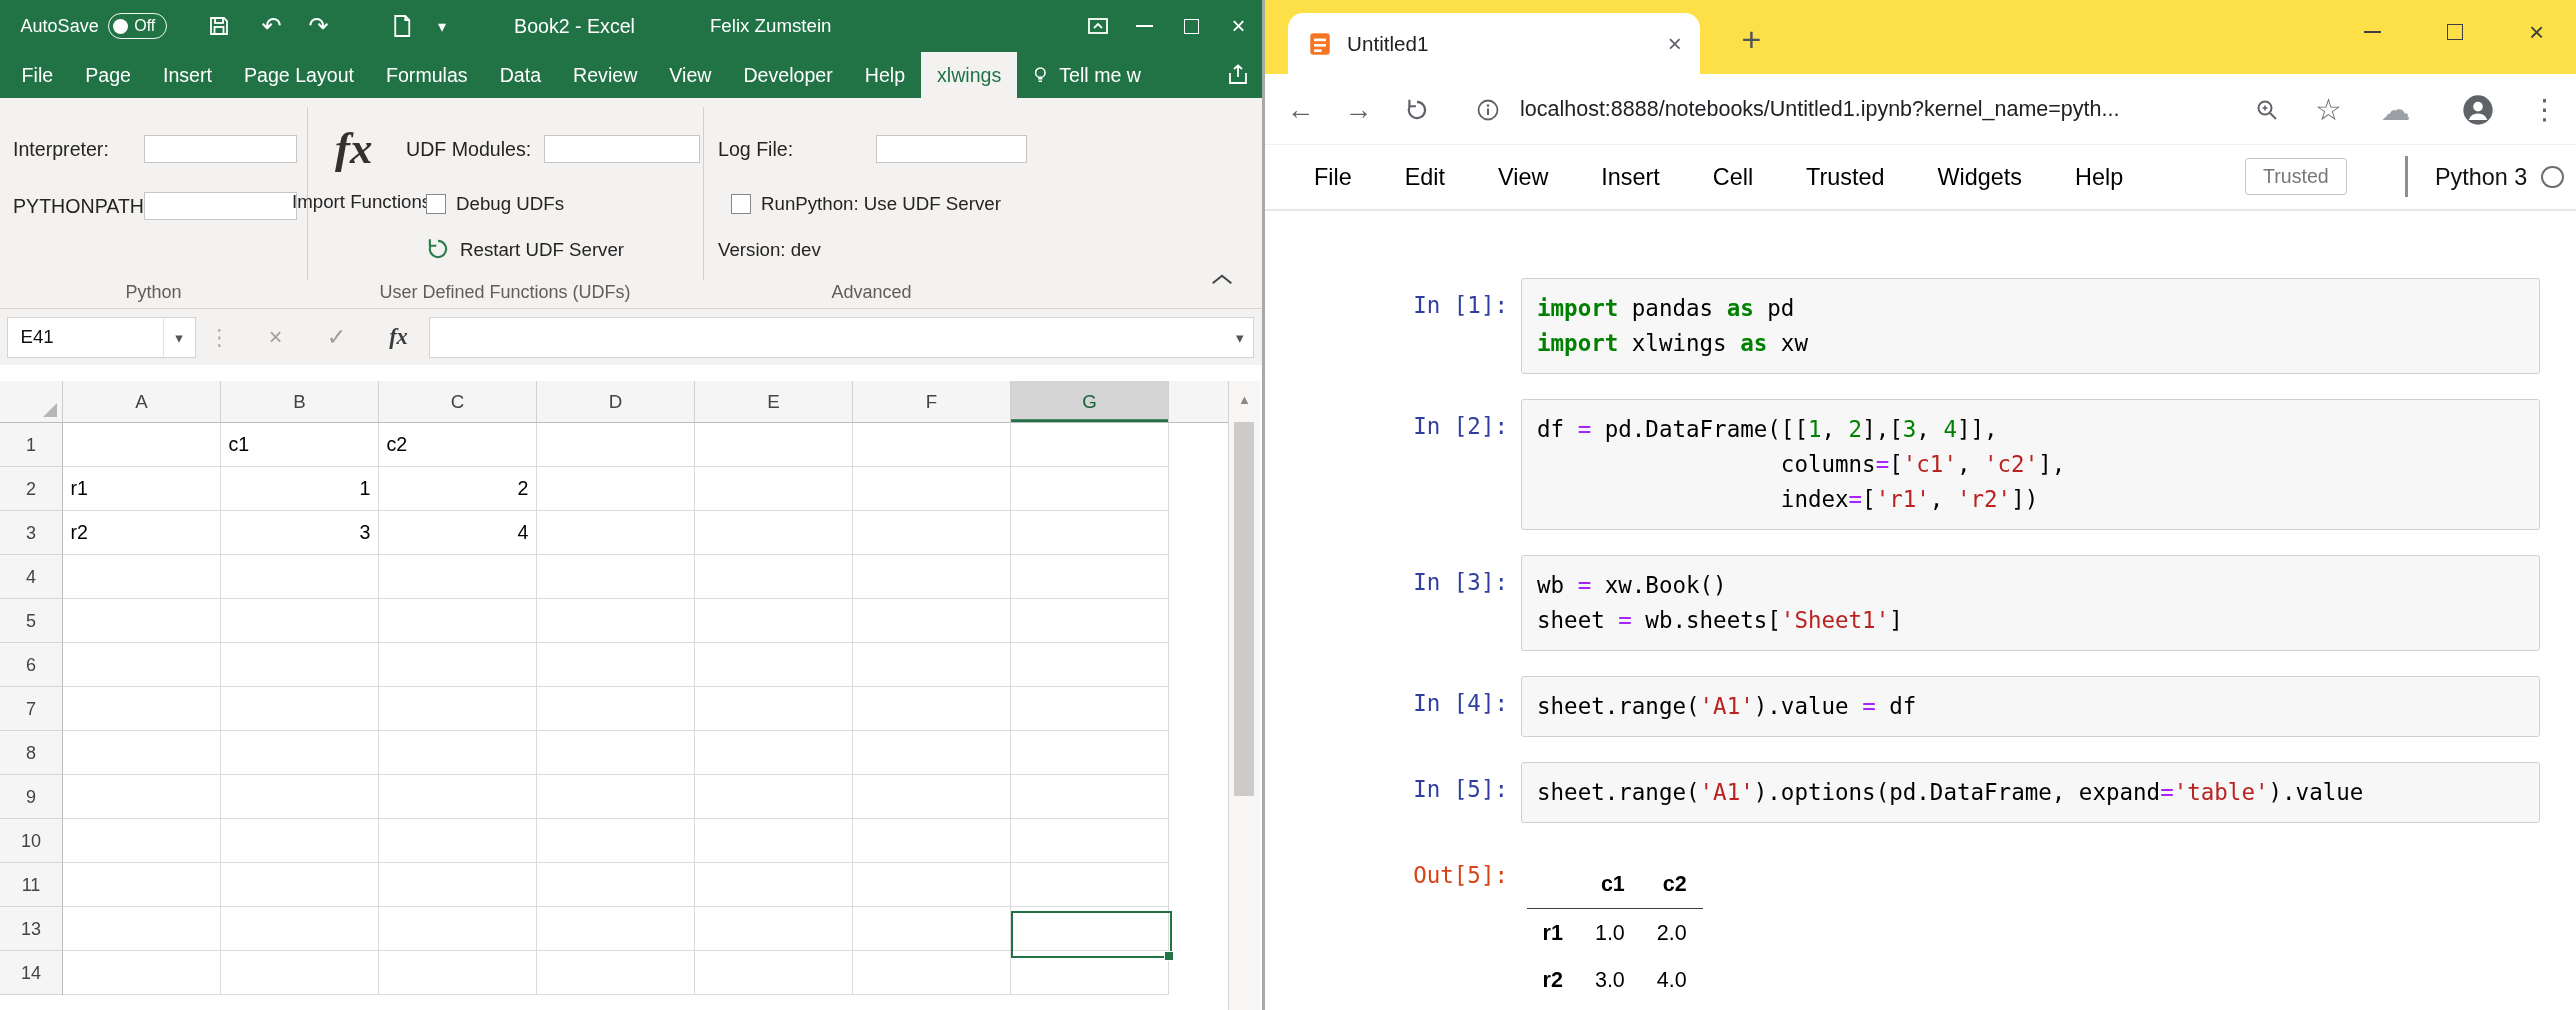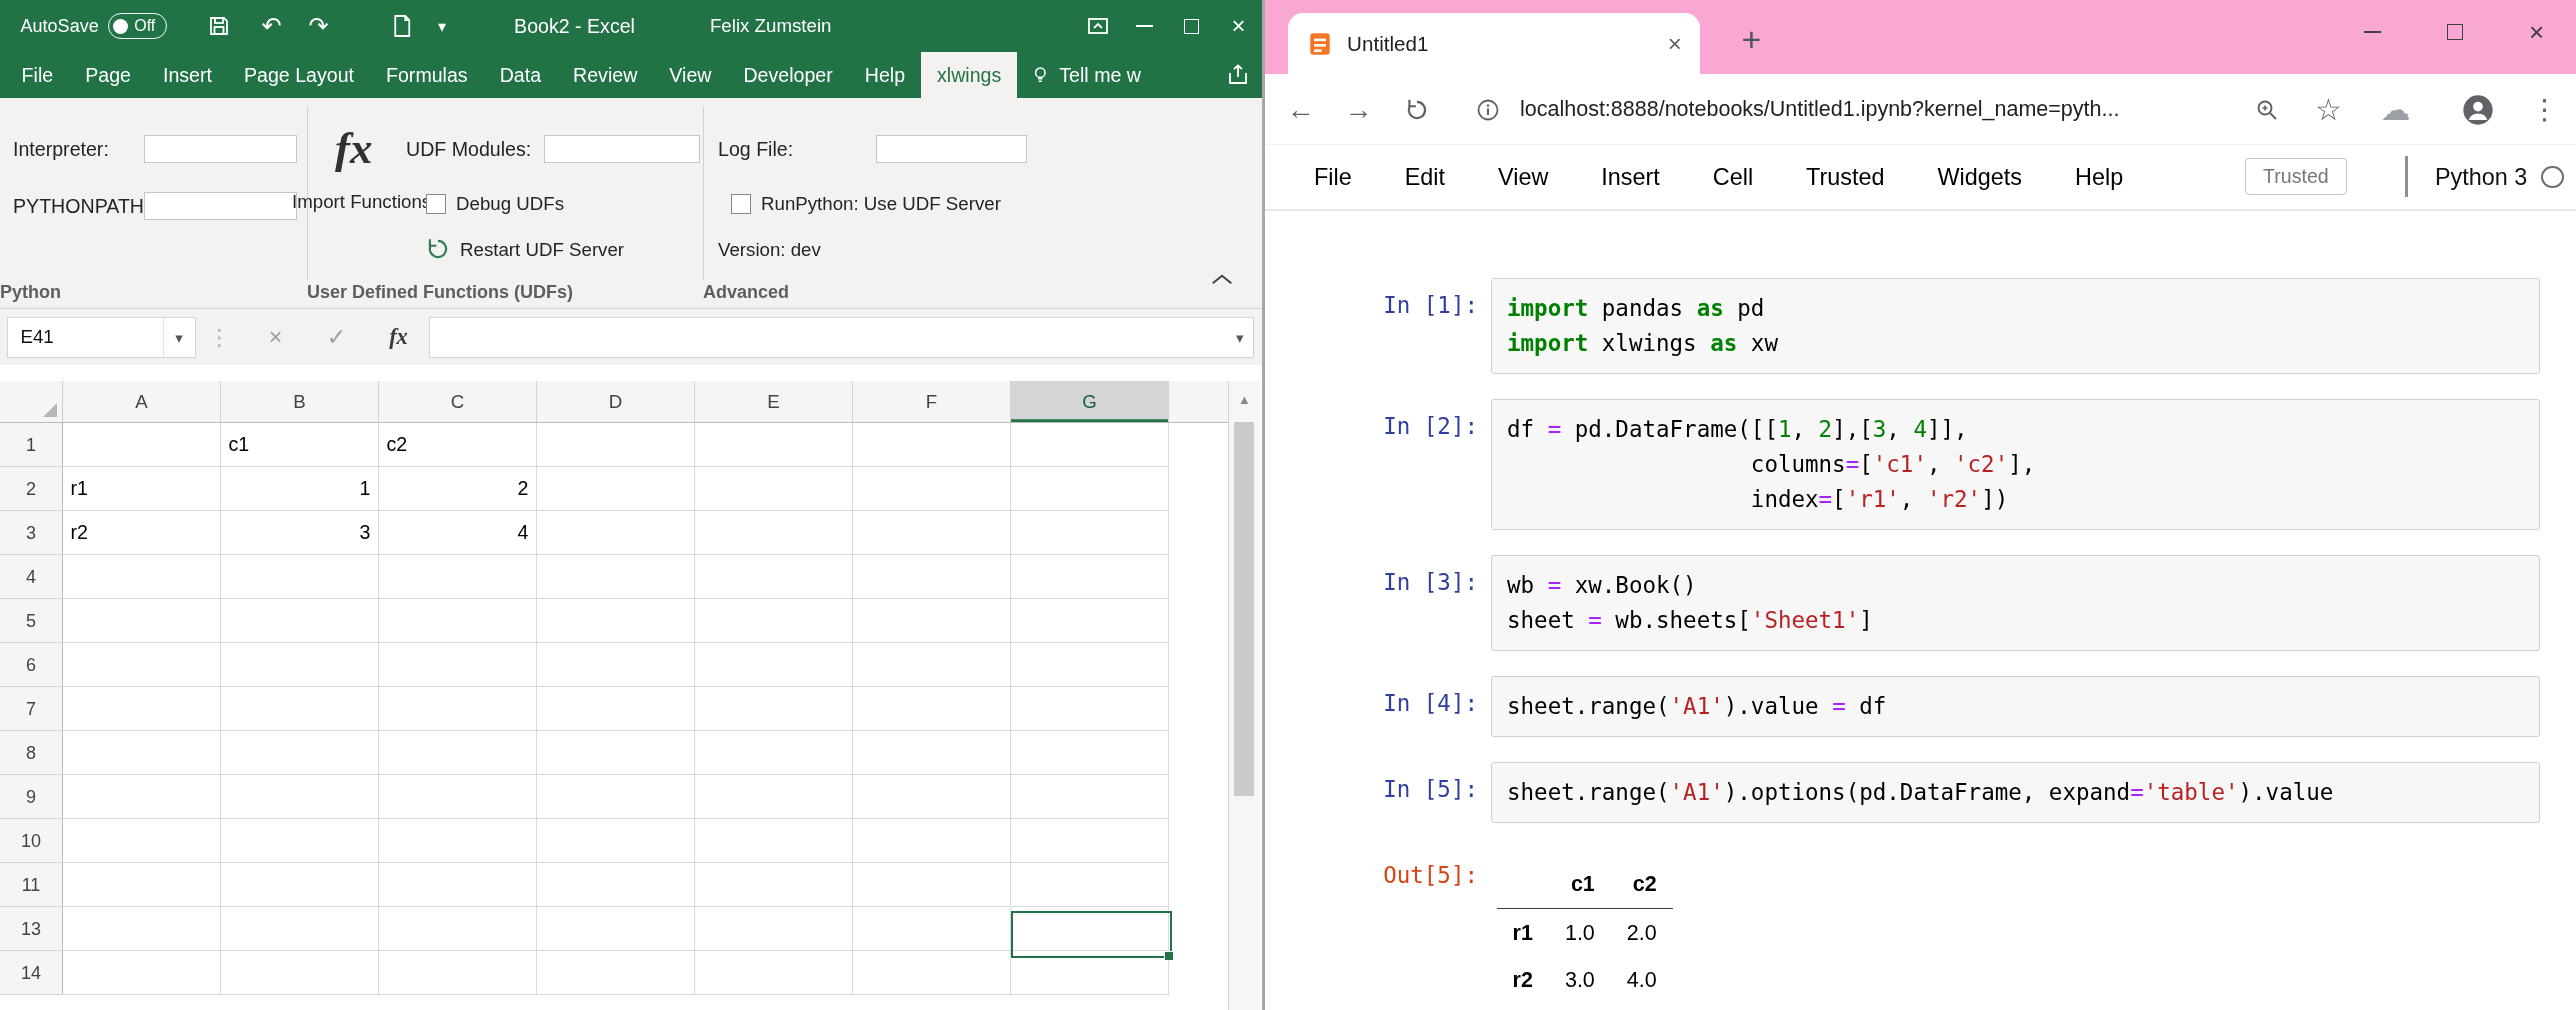--- a/index.html
+++ b/index.html
@@ -28,21 +28,21 @@
   .xl-tab { padding:0 16px; line-height:46px; color:#fff; font-size:19.6px; white-space:nowrap; cursor:default; }
   .xl-tab.active { background:#f3f2f1; color:var(--excel-green,#217346); }
   .tellme { display:flex; align-items:center; gap:8.4px; color:#fff; font-size:19.6px; margin-left:13px; white-space:nowrap; overflow:hidden; }
   .share-btn { margin-left:auto; width:49px; display:flex; align-items:center; justify-content:center; }
 
   .xl-ribbon { position:relative; height:211px; background:#f3f2f1; border-bottom:0.9px solid #d6d4d2;padding-left:43px; }
   .rib-label { position:absolute; font-size:19.6px; color:#252423; line-height:28px; white-space:nowrap; }
   .rib-input { position:absolute; width:153px; height:28px; background:#fff; border:0.9px solid #c8c6c4; font-size:18px; padding:0 7.5px; font-family:"Liberation Sans",sans-serif; }
   .rib-check { position:absolute; width:19.6px; height:19.6px; background:#fff; border:1.9px solid #8a8886; }
   .rib-small { position:absolute; font-size:18.7px; color:#252423; line-height:24px; white-space:nowrap; }
-  .rib-group { position:absolute; bottom:4.7px; font-size:18px; color:#605e5c; text-align:left; white-space:nowrap;font-weight:bold; }
+  .rib-group { position:absolute; bottom:4.7px; font-size:18px; color:#605e5c; text-align:center; white-space:nowrap; }
   .rib-sep { position:absolute; top:9.4px; bottom:28px; width:0.9px; background:#d2d0ce; }
   .fx-big { position:absolute; font-family:"Liberation Serif",serif; font-style:italic; font-weight:bold; font-size:45px; color:#323130; line-height:1; }
   .rib-center { text-align:center; }
 
   .xl-formulabar { position:relative; height:56px; background:#f3f2f1; }
   .namebox { position:absolute; left:6.5px; top:7.5px; width:189px; height:41px; background:#fff; border:0.9px solid #d6d4d2; display:flex; align-items:center; }
   .nbx-text { flex:1; padding-left:13px; font-size:18.7px; color:#111; }
   .nbx-caret { width:32px; text-align:center; color:#555; font-size:15px; border-left:0.9px solid #e4e2e0; line-height:39px; }
   .fb-dots { position:absolute; left:208px; top:7.5px; height:41px; line-height:41px; color:#b3b1af; font-size:22.5px; }
   .fb-btn { position:absolute; top:7.5px; width:41px; height:41px; display:flex; align-items:center; justify-content:center; font-size:23.4px; color:#a19f9d; }
@@ -65,21 +65,21 @@
   .xl-cell { width:158px; flex:none; border-right:0.9px solid #dadada; border-bottom:0.9px solid #dadada; font-size:19.6px; color:#000; padding:0 7.5px; line-height:43px; white-space:nowrap; overflow:hidden; }
   .xl-cell.num { text-align:right; }
   .xl-selection { position:absolute; width:161px; height:47px; border:2.8px solid var(--excel-green,#217346); }
   .xl-fillhandle { position:absolute; width:10.3px; height:10.3px; background:var(--excel-green,#217346); border:1.9px solid #fff; }
   .xl-vscroll { position:absolute; top:0; right:0; width:32px; height:100%; background:#f7f6f5; border-left:0.9px solid #d4d2d0; }
   .xl-scrollup { text-align:center; padding-top:11.2px; color:#8a8886; font-size:13px; }
   .xl-thumb { position:absolute; left:4.7px; top:41px; width:20.6px; height:374px; background:#cdcbc9; }
 
   
   .browser { position:absolute; left:1265px; top:0; width:1311px; height:1011px; background:#fff; }
-  .b-tabbar { height:74px; background:#f9a8d4; position:relative; }
+  .b-tabbar { height:74px; background:#fde047; position:relative; }
   .b-tab { position:absolute; left:23.4px; top:13px; width:412px; height:61px; background:#fff; border-radius:15px 15px 0 0; display:flex; align-items:center; padding:0 18.7px; }
   .b-tab-title { flex:1; margin-left:14px; font-size:20.6px; color:#202124; white-space:nowrap; overflow:hidden; }
   .b-tab-close { font-size:24px; color:#5f6368; }
   .b-newtab { position:absolute; left:466px; top:18.7px; width:41px; height:41px; font-size:34px; color:#50555a; display:flex; align-items:center; justify-content:center; }
   .b-winbtn { position:absolute; top:7.5px; width:41px; height:49px; display:flex; align-items:center; justify-content:center; color:#3c4043; font-size:26px; }
   .b-min-line { width:17px; height:1.9px; background:#3c4043; display:block; }
   .b-max-box { width:16px; height:16px; border:1.9px solid #3c4043; display:block; }
 
   .b-addrbar { height:71px; background:#fff; position:relative; border-bottom:0.9px solid #f0f0f0; }
   .ab-icon { position:absolute; top:0; height:71px; width:41px; display:flex; align-items:center; justify-content:center; color:#5f6368; font-size:28px; }
@@ -87,21 +87,21 @@
 
   .b-menubar { height:66px; background:#fff; border-bottom:2.8px solid #e7e7e7; position:relative; }
   .jp-menu { position:absolute; left:49px; top:0; height:64px; display:flex; align-items:center; gap:53px; }
   .jp-menu-item { font-size:23.4px; color:#000; white-space:nowrap; cursor:default; }
   .jp-trusted { position:absolute; left:980px; top:13px; height:37px; padding:0 17px; border:0.9px solid #c3c3c3; border-radius:3.7px; font-size:19.6px; color:#777; display:flex; align-items:center; }
   .jp-sep { position:absolute; left:1140px; top:11.2px; width:2.8px; height:41px; background:#8f8f8f; }
   .jp-kernel { position:absolute; left:1170px; top:0; line-height:64px; font-size:23.4px; color:#111; white-space:nowrap; }
   .jp-kcircle { position:absolute; left:1276px; top:20.6px; width:22.5px; height:22.5px; border:2.8px solid #6f6f6f; border-radius:50%; }
 
   .nb-area { position:absolute; top:211px; left:0; right:0; bottom:0; background:#fff; overflow:hidden; }
-  #nb-cells { padding:67px 36px 0 60px; }
+  #nb-cells { padding:67px 36px 0 90px; }
   .nb-cell { display:flex; margin-bottom:25px; }
   .nb-prompt { width:153px; flex:none; text-align:right; font-family:"DejaVu Sans Mono","Liberation Mono",monospace; font-size:22.5px; padding-top:14px; color:var(--in-prompt,#303F9F); white-space:pre; }
   .nb-prompt.out { color:var(--out-prompt,#D84315); }
   .nb-input { flex:1; margin-left:13px; background:#f7f7f7; border:0.9px solid #cfcfcf; border-radius:2.8px; padding:12px 15px; }
   .code-line { font-family:"DejaVu Sans Mono","Liberation Mono",monospace; font-size:22.5px; line-height:35px; white-space:pre; color:#000; }
   .tok-kw { color:var(--kw,#008000); font-weight:bold; }
   .tok-num { color:var(--num,#008000); }
   .tok-str { color:var(--str,#BA2121);text-align:center; }
   .tok-op { color:var(--op,#AA22FF); }
   .nb-output { flex:1; margin-left:13px; padding-top:13px; }

